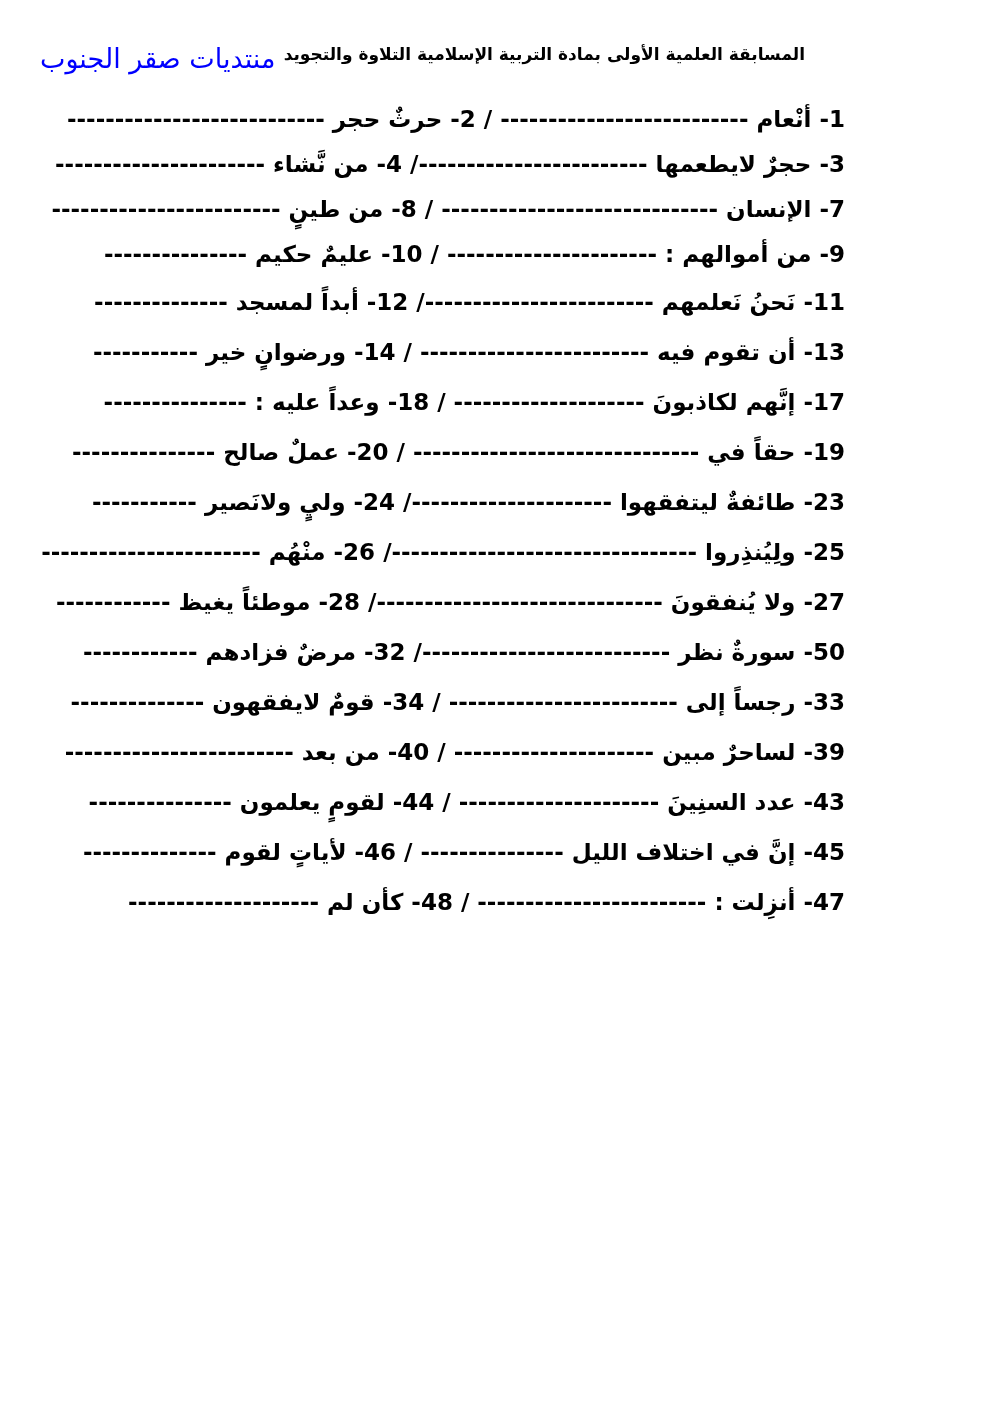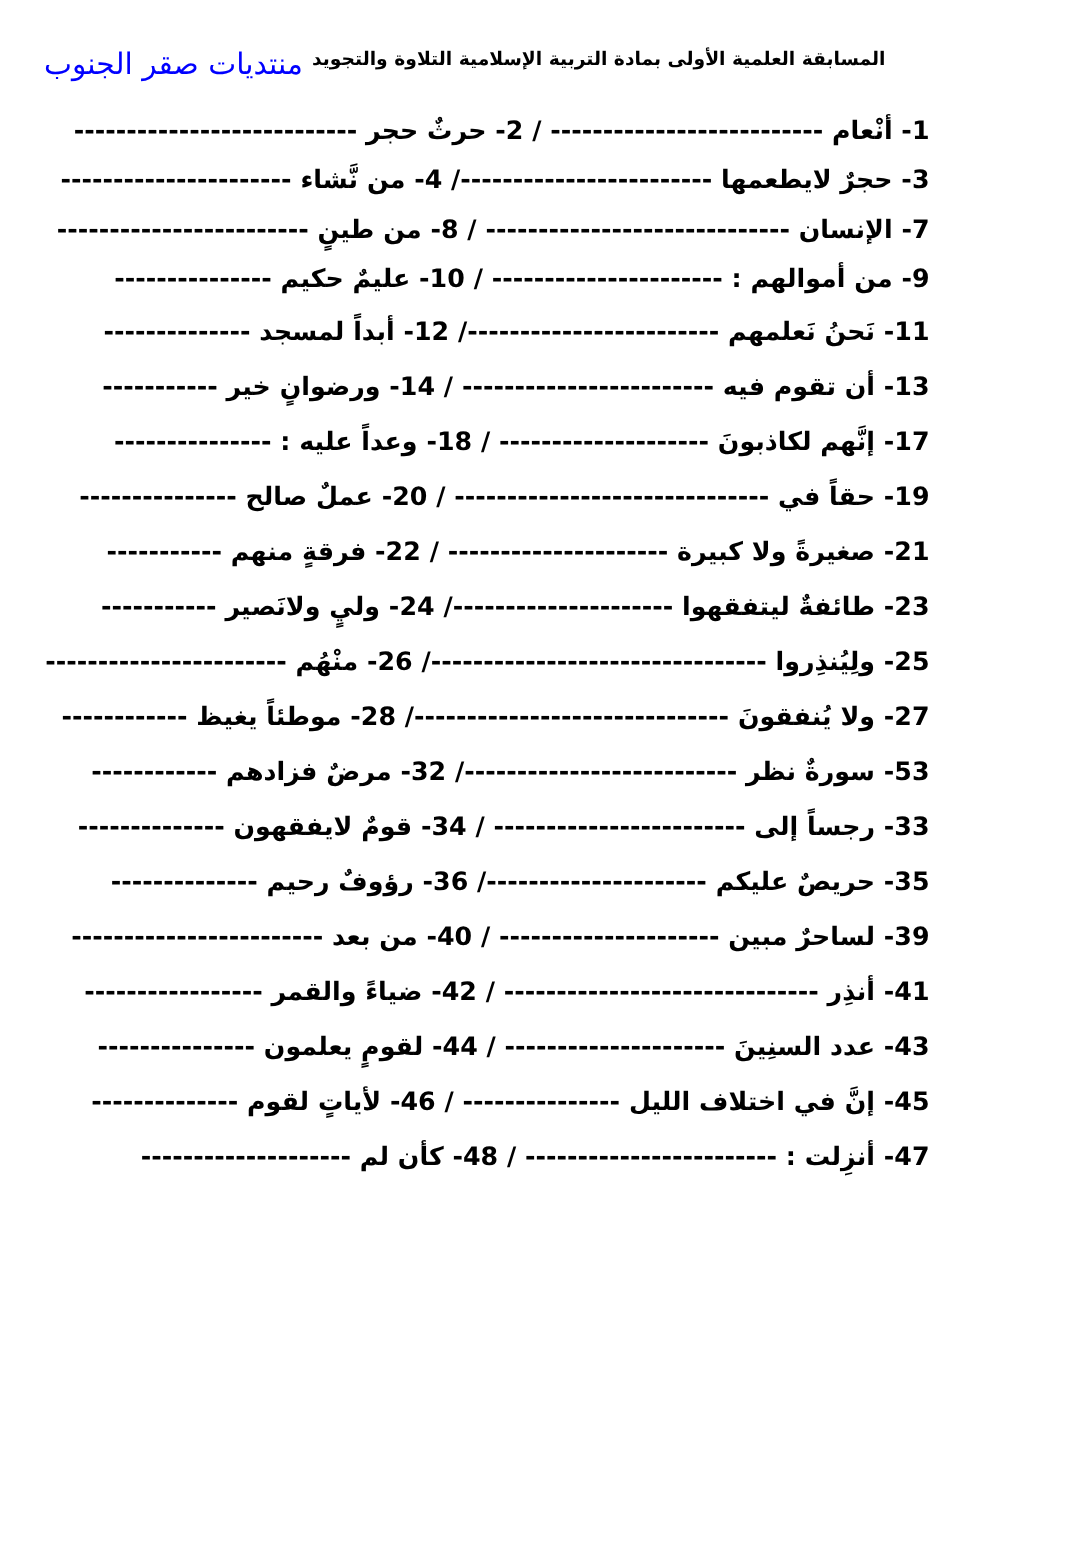--- a/index.html
+++ b/index.html
@@ -77,26 +77,23 @@
   </div>
   <div class="list">
       <div class="row">1-  أنْعام -------------------------- / 2-  حرثٌ حجر  ---------------------------</div>
       <div class="row">3- حجرٌ لايطعمها ------------------------/ 4- من نَّشاء ----------------------</div>
       <div class="row">7-  الإنسان ----------------------------- / 8-  من طينٍ ------------------------</div>
       <div class="row">9-  من أموالهم : ---------------------- / 10- عليمٌ حكيم  ---------------</div>
       <div class="row">11- نَحنُ نَعلمهم ------------------------/ 12- أبداً لمسجد --------------</div>
       <div class="row">13- أن تقوم فيه ------------------------ / 14-  ورضوانٍ خير -----------</div>
       <div class="row">17- إنَّهم لكاذبونَ -------------------- / 18- وعداً عليه : ---------------</div>
       <div class="row">19- حقاً في ------------------------------ / 20-  عملٌ صالح ---------------</div>
-      <div class="row">21- صغيرةً ولا كبيرة --------------------- / 22- فرقةٍ منهم -----------</div>
       <div class="row">23- طائفةٌ ليتفقهوا ---------------------/ 24- وليٍ ولانَصير -----------</div>
       <div class="row">25- ولِيُنذِروا --------------------------------/ 26-  منْهُم -----------------------</div>
       <div class="row">27- ولا يُنفقونَ ------------------------------/ 28- موطئاً يغيظ ------------</div>
-      <div class="row">53-  سورةٌ نظر --------------------------/ 32- مرضٌ فزادهم ------------</div>
+      <div class="row">50-  سورةٌ نظر --------------------------/ 32- مرضٌ فزادهم ------------</div>
       <div class="row">33- رجساً إلى ------------------------ / 34- قومٌ لايفقهون --------------</div>
-      <div class="row">35- حريصٌ عليكم ---------------------/ 36- رؤوفٌ رحيم --------------</div>
       <div class="row">39- لساحرٌ مبين --------------------- / 40- من بعد ------------------------</div>
-      <div class="row">41- أنذِر ------------------------------ / 42- ضياءً والقمر -----------------</div>
       <div class="row">43- عدد السنِينَ --------------------- / 44- لقومٍ يعلمون ---------------</div>
       <div class="row">45- إنَّ في اختلاف الليل --------------- / 46- لأياتٍ لقوم --------------</div>
       <div class="row">47- أنزِلت : ------------------------ / 48-  كأن لم --------------------</div>
     </div>
 </div>
 
 </body></html>

